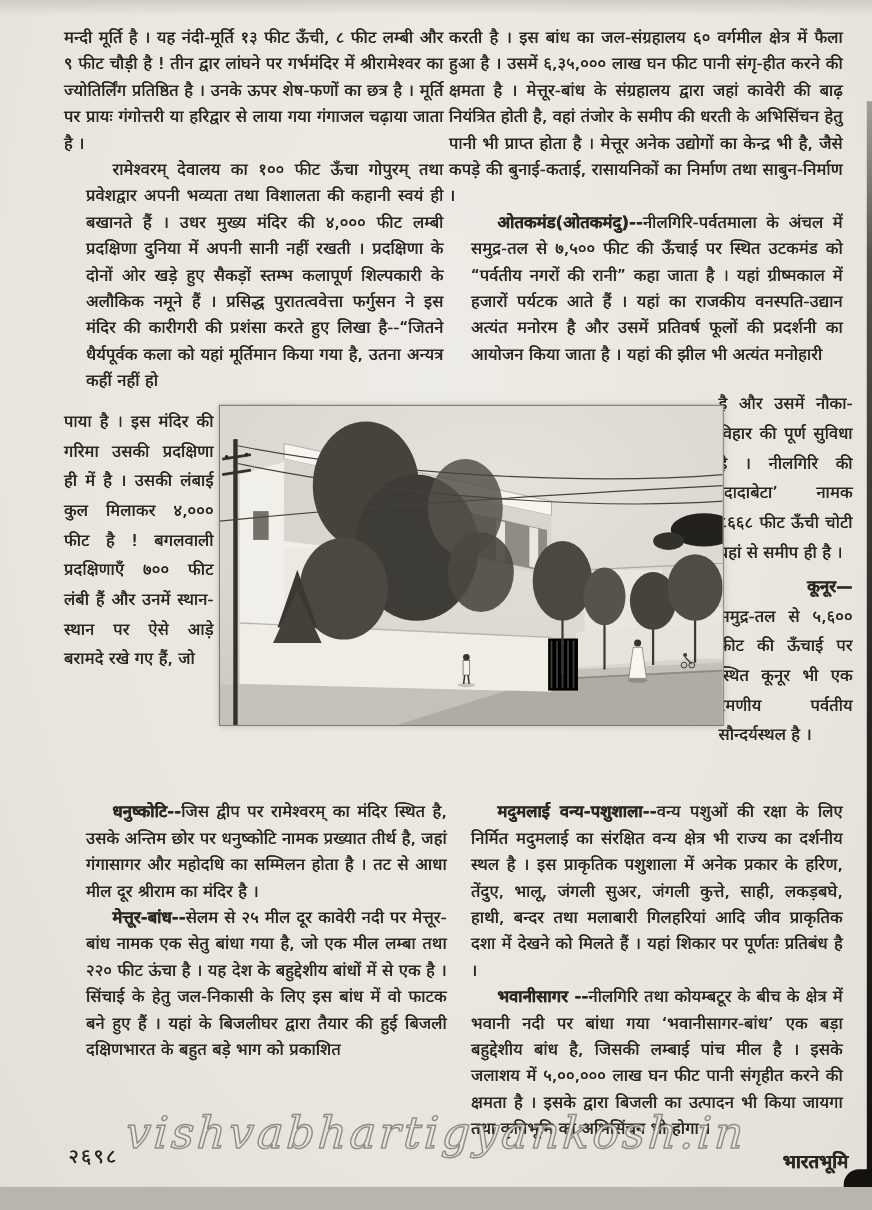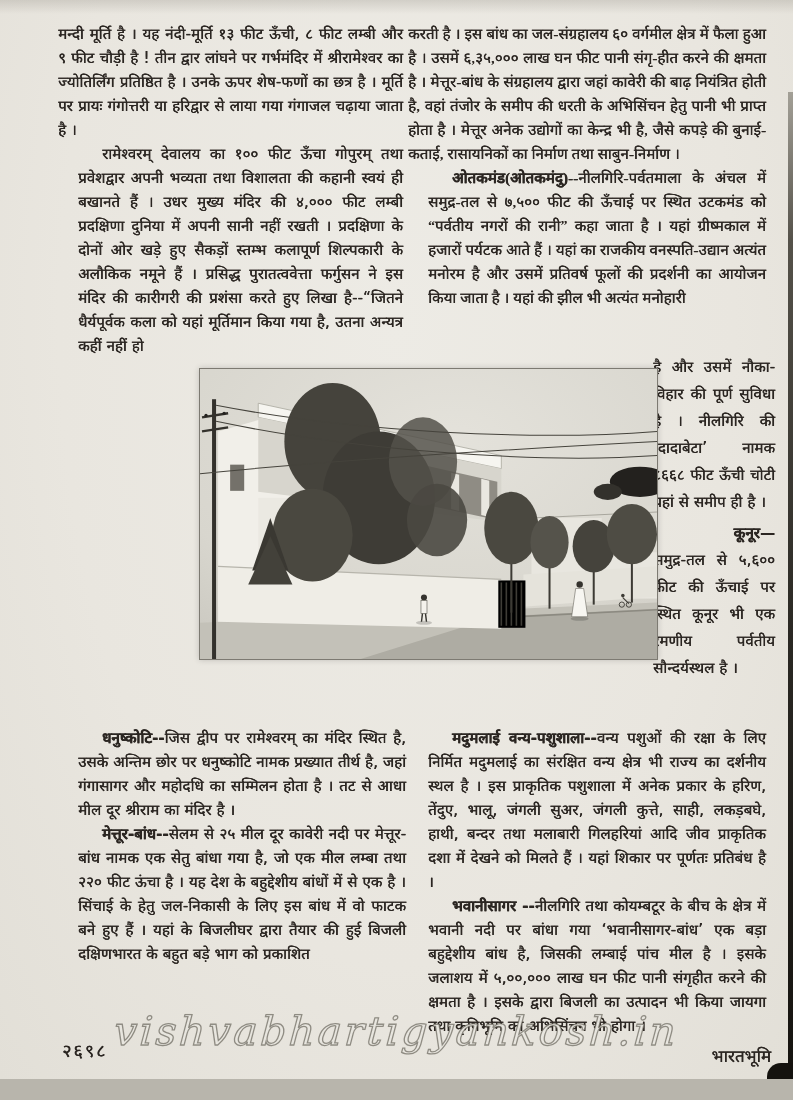--- a/index.html
+++ b/index.html
@@ -42,21 +42,21 @@
     background:#d6d4cc;
     box-shadow:0 0 6px rgba(0,0,0,.18);
   }
   .photo-wrap svg{display:block;width:100%;height:100%;}
   .footer-pagenum{
     position:absolute;left:62px;top:1038px;
     font-size:18px;letter-spacing:2px;text-shadow:.4px 0 currentColor;
   }
   .footer-book{
     position:absolute;right:22px;top:1044px;
-    font-size:17px;font-weight:normal;text-shadow:.4px 0 currentColor;
+    font-size:17px;font-weight:bold;text-shadow:.4px 0 currentColor;
   }
   .watermark{
     position:absolute;left:0;top:1008px;width:100%;
     text-align:center;
     font-family:"DejaVu Serif", serif;
     font-style:italic;
     font-size:40px;
     letter-spacing:3px;
     color:rgba(238,236,229,.92);
     -webkit-text-stroke:1.3px rgba(92,88,78,.6);
@@ -81,25 +81,28 @@
 </head>
 <body>
 
 <div class="page">
 
   <div class="txt" style="left:58px;top:22px;width:345px;">
     <p>मन्दी मूर्ति है । यह नंदी-मूर्ति १३ फीट ऊँची, ८ फीट लम्बी और ९ फीट चौड़ी है ! तीन द्वार लांघने पर गर्भमंदिर में श्रीरामेश्वर का ज्योतिर्लिंग प्रतिष्ठित है । उनके ऊपर शेष-फणों का छत्र है । मूर्ति पर प्रायः गंगोत्तरी या हरिद्वार से लाया गया गंगाजल चढ़ाया जाता है ।</p>
     <p class="indent">रामेश्वरम् देवालय का १०० फीट ऊँचा गोपुरम् तथा प्रवेशद्वार अपनी भव्यता तथा विशालता की कहानी स्वयं ही बखानते हैं । उधर मुख्य मंदिर की ४,००० फीट लम्बी प्रदक्षिणा दुनिया में अपनी सानी नहीं रखती । प्रदक्षिणा के दोनों ओर खड़े हुए सैकड़ों स्तम्भ कलापूर्ण शिल्पकारी के अलौकिक नमूने हैं । प्रसिद्ध पुरातत्ववेत्ता फर्गुसन ने इस मंदिर की कारीगरी की प्रशंसा करते हुए लिखा है--“जितने धैर्यपूर्वक कला को यहां मूर्तिमान किया गया है, उतना अन्यत्र कहीं नहीं हो</p>
   </div>
 
-  <div class="txt" style="left:408px;top:22px;width:358px;font-family:Liberation Serif, serif;">
+  <div class="txt" style="left:408px;top:22px;width:358px;">
     <p>करती है । इस बांध का जल-संग्रहालय ६० वर्गमील क्षेत्र में फैला हुआ है । उसमें ६,३५,००० लाख घन फीट पानी संगृ-हीत करने की क्षमता है । मेत्तूर-बांध के संग्रहालय द्वारा जहां कावेरी की बाढ़ नियंत्रित होती है, वहां तंजोर के समीप की धरती के अभिसिंचन हेतु पानी भी प्राप्त होता है । मेत्तूर अनेक उद्योगों का केन्द्र भी है, जैसे कपड़े की बुनाई-कताई, रासायनिकों का निर्माण तथा साबुन-निर्माण ।</p>
     <p class="indent"><span class="lead">ओतकमंड(ओतकमंदु)--</span><span>नीलगिरि-पर्वतमाला के अंचल में समुद्र-तल से ७,५०० फीट की ऊँचाई पर स्थित उटकमंड को “पर्वतीय नगरों की रानी” कहा जाता है । यहां ग्रीष्मकाल में हजारों पर्यटक आते हैं । यहां का राजकीय वनस्पति-उद्यान अत्यंत मनोरम है और उसमें प्रतिवर्ष फूलों की प्रदर्शनी का आयोजन किया जाता है । यहां की झील भी अत्यंत मनोहारी</span></p>
   </div>
 
+  <div class="txt narrow" style="left:58px;top:370px;width:136px;">
+    <p>पाया है । इस मंदिर की गरिमा उसकी प्रदक्षिणा ही में है । उसकी लंबाई कुल मिलाकर ४,००० फीट है ! बगलवाली प्रदक्षिणाएँ ७०० फीट लंबी हैं और उनमें स्थान-स्थान पर ऐसे आड़े बरामदे रखे गए हैं, जो</p>
+  </div>
 
   <div class="txt narrow" style="left:653px;top:354px;width:122px;">
     <p>है और उसमें नौका-विहार की पूर्ण सुविधा है । नीलगिरि की ‘दादाबेटा’ नामक ८६६८ फीट ऊँची चोटी यहां से समीप ही है ।</p>
     <p style="text-align:right;margin-top:4px;"><span class="lead">कूनूर—</span></p>
     <p>समुद्र-तल से ५,६०० फीट की ऊँचाई पर स्थित कूनूर भी एक रमणीय पर्वतीय सौन्दर्यस्थल है ।</p>
   </div>
 
   <div class="photo-wrap">
     <svg viewBox="0 0 455 288" preserveAspectRatio="none">
       <defs>

